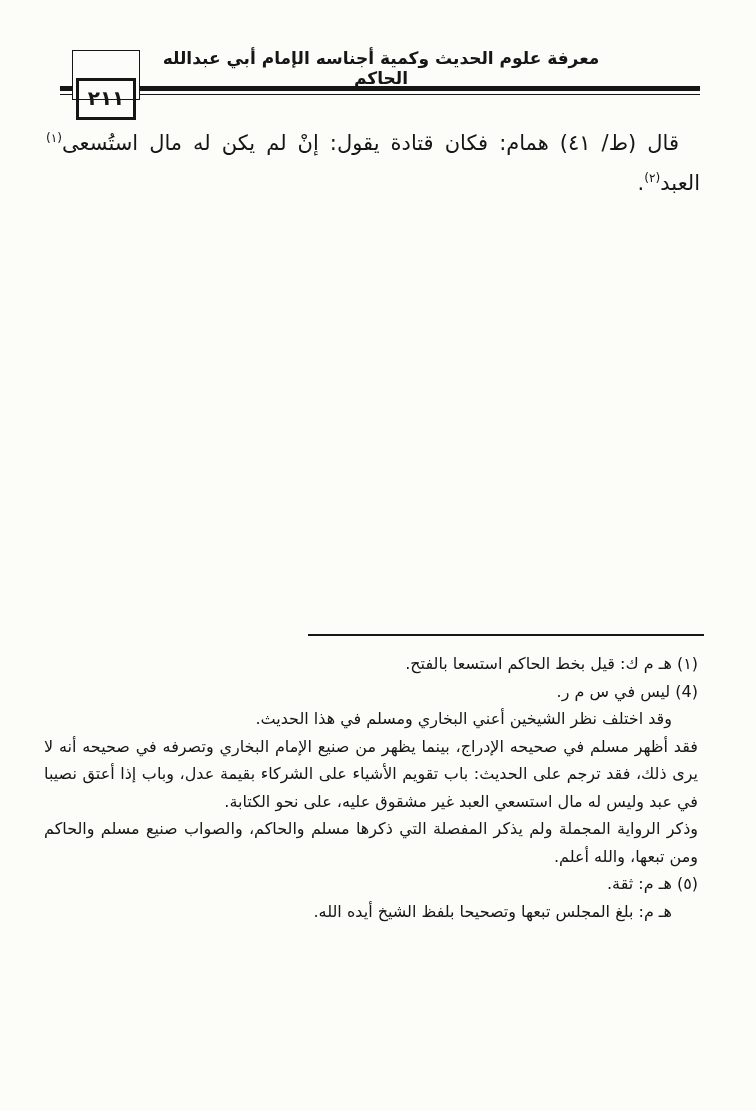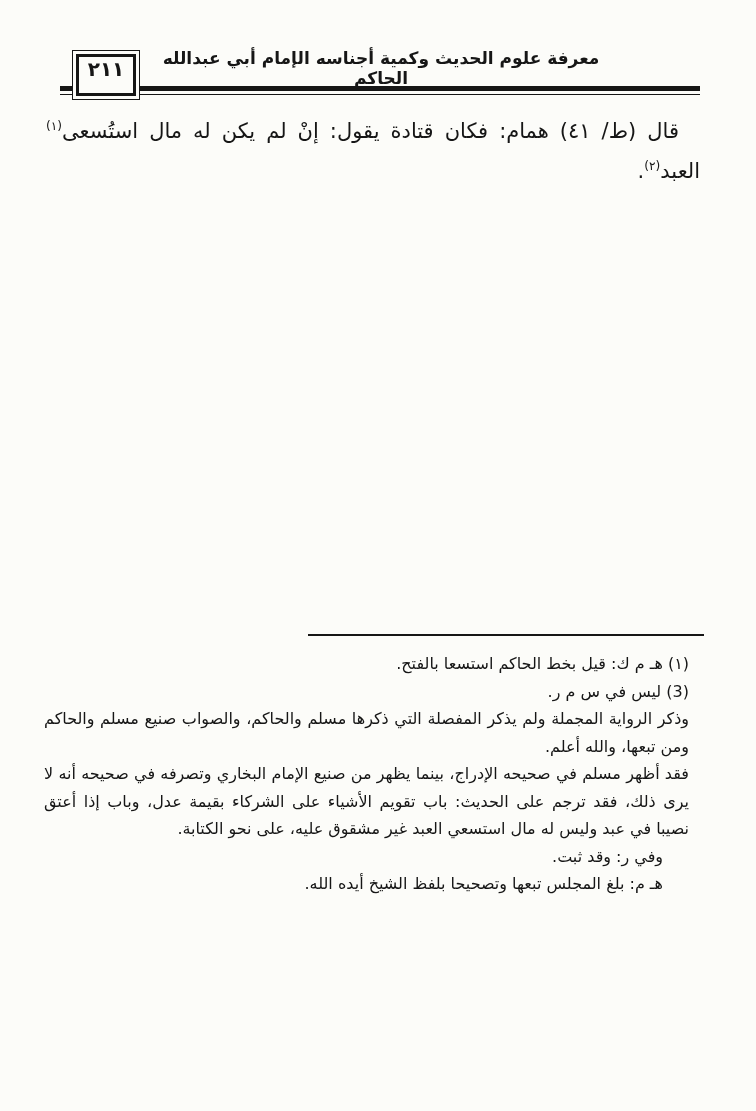--- a/index.html
+++ b/index.html
@@ -50,34 +50,35 @@
     background: var(--paper, #fcfcf9);
     border: 1.6px solid var(--ink, #161616);
     padding: 3px;
     z-index: 2;
   }
   .page-number-inner {
     width: 100%;
     height: 100%;
     border: 3px solid var(--ink, #161616);
     display: flex;
-    align-items: flex-start;
+    align-items: center;
     justify-content: center;
+    margin-top: 24px;
   }
   .page-number {
     font-size: 20px;
     font-weight: 700;
     letter-spacing: 2px;
     padding-bottom: 2px;
   }
 
   
   .body-text {
     position: absolute;
-    top: 112px;
+    top: 124px;
     right: 56px;
     left: 46px;
     font-size: 21px;
     line-height: 1.9;
     text-align: justify;
   }
   .para { margin-bottom: 9px; text-indent: 1em; }
   .para sup {
     font-size: 0.58em;
     line-height: 0;
@@ -88,21 +89,21 @@
   .footnote-sep {
     position: absolute;
     top: 634px;
     right: 52px;
     width: 396px;
     border-top: 2.6px solid var(--ink, #161616);
   }
   .footnotes {
     position: absolute;
     top: 650px;
-    right: 67px;
+    right: 58px;
     left: 44px;
     font-size: 16px;
     line-height: 1.72;
     text-align: justify;
   }
   .fn { margin: 0; }
   .fn.indent { text-indent: 26px; }
 </style>
 </head>
 <body>
@@ -122,20 +123,21 @@
   </header>
 
   <main class="body-text" id="body-paragraphs">
       <p class="para">قال (ط/ ٤١) همام: فكان قتادة يقول: إنْ لم يكن له مال استُسعى<sup>(١)</sup> العبد<sup>(٢)</sup>.</p>
     </main>
 
   <div class="footnote-sep"></div>
 
   <footer class="footnotes" id="footnotes">
       <p class="fn">(١) هـ م ك: قيل بخط الحاكم استسعا بالفتح.</p>
-      <p class="fn">(3) ليس في س م ر.</p>
+      <p class="fn">(4) ليس في س م ر.</p>
+      <p class="fn indent">وقد اختلف نظر الشيخين أعني البخاري ومسلم في هذا الحديث.</p>
+      <p class="fn">فقد أظهر مسلم في صحيحه الإدراج، بينما يظهر من صنيع الإمام البخاري وتصرفه في صحيحه أنه لا يرى ذلك، فقد ترجم على الحديث: باب تقويم الأشياء على الشركاء بقيمة عدل، وباب إذا أعتق نصيبا في عبد وليس له مال استسعي العبد غير مشقوق عليه، على نحو الكتابة.</p>
       <p class="fn">وذكر الرواية المجملة ولم يذكر المفصلة التي ذكرها مسلم والحاكم، والصواب صنيع مسلم والحاكم ومن تبعها، والله أعلم.</p>
-      <p class="fn">فقد أظهر مسلم في صحيحه الإدراج، بينما يظهر من صنيع الإمام البخاري وتصرفه في صحيحه أنه لا يرى ذلك، فقد ترجم على الحديث: باب تقويم الأشياء على الشركاء بقيمة عدل، وباب إذا أعتق نصيبا في عبد وليس له مال استسعي العبد غير مشقوق عليه، على نحو الكتابة.</p>
-      <p class="fn indent">وفي ر: وقد ثبت.</p>
+      <p class="fn">(٥) هـ م: ثقة.</p>
       <p class="fn indent">هـ م: بلغ المجلس تبعها وتصحيحا بلفظ الشيخ أيده الله.</p>
     </footer>
 
 </div>
 
 </body></html>

